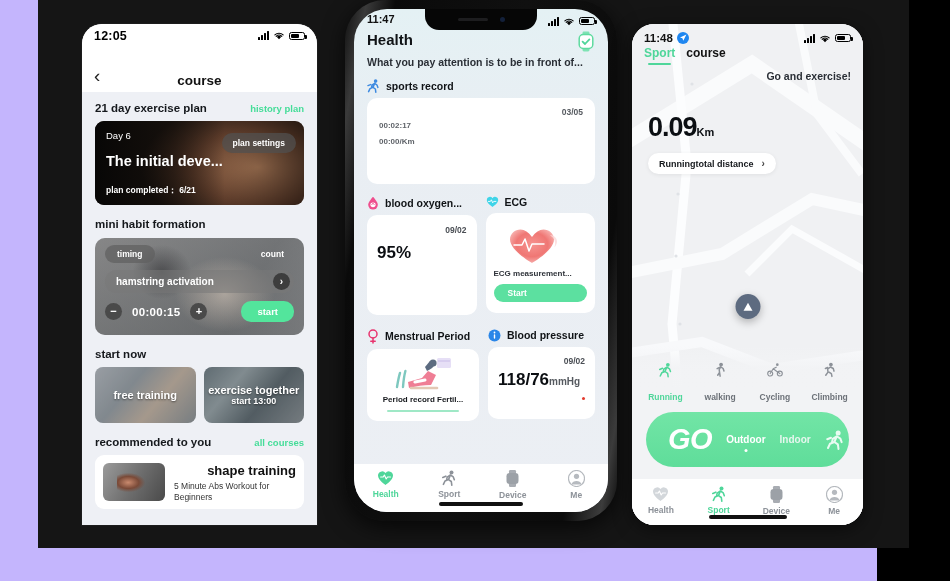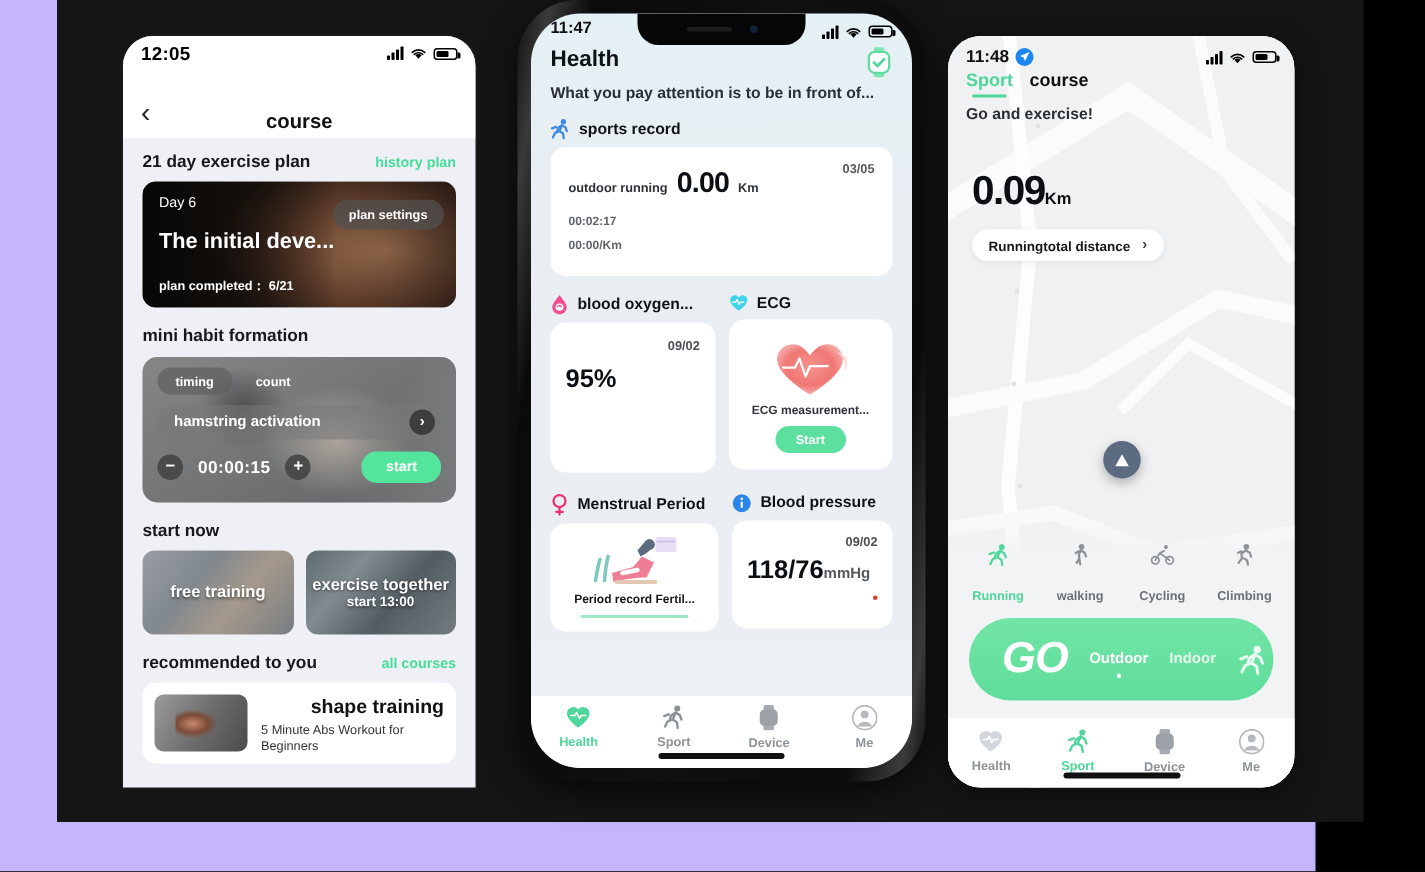--- a/index.html
+++ b/index.html
@@ -88,21 +88,21 @@
     margin-top:8px; height:97px; border-radius:10px; position:relative; overflow:hidden;
     background: linear-gradient(120deg,#8e8e8e 0%,#7d7f80 40%,#6f7274 70%,#8a8c8e 100%);
   }
   .habit-card::before{
     content:''; position:absolute; inset:0;
     background:
       radial-gradient(ellipse 34% 55% at 62% 58%, rgba(220,205,190,.55) 0%, rgba(150,140,130,0) 70%),
       radial-gradient(ellipse 20% 40% at 32% 35%, rgba(35,35,38,.5) 0%, rgba(0,0,0,0) 70%),
       linear-gradient(180deg, rgba(120,120,122,.35), rgba(95,97,99,.45));
   }
-  .habit-card > * { position:relative; z-index:2; }
+  .habit-card > * { position:relative; z-index:2;justify-content:space-between; }
   .tabs-row { display:flex; align-items:center; gap:6px; padding:7px 10px 0 10px; }
   .tab-pill { background: rgba(95,95,95,.72); color:#fff; font-size:8.5px; font-weight:bold; padding:4px 12px; border-radius:9px; }
   .tab-plain { color:#fff; font-size:8.5px; font-weight:bold; padding:4px 10px; }
   .habit-sel {
     margin:7px 10px 0 10px; height:23px; border-radius:11.5px;
     background: rgba(120,120,120,.55);
     display:flex; align-items:center; justify-content:space-between; padding:0 4px 0 11px;
   }
   .habit-sel span { color:#fff; font-size:10px; font-weight:bold; }
   .chev-btn { width:17px;height:17px;border-radius:50%;background:#3d3d3d;color:#fff;font-size:9px;display:flex;align-items:center;justify-content:center; }
@@ -169,21 +169,21 @@
   .run-lbl { font-size:8.5px; color:#2e3238; font-weight:bold; }
   .run-val { font-size:19px; font-weight:bold; color:#0b0e12; letter-spacing:-.5px;}
   .run-unit { font-size:8.5px; color:#2e3238; font-weight:bold; }
   .run-sub { font-size:8px; color:#60646a; font-weight:bold; margin-top:9px; }
 
   .cols2 { display:flex; gap:9px; }
   .col { flex:1; }
   .ox-card { height:100px; padding:10px; }
   .ox-date { text-align:right; font-size:8.5px; color:#4a4e54; font-weight:bold; }
   .ox-val { font-size:17px; font-weight:bold; color:#0b0e12; margin-top:8px; }
-  .ecg-card { height:100px; padding:8px; display:flex; flex-direction:column; align-items:center; }
+  .ecg-card { height:100px; padding:8px; display:flex; flex-direction:column; }
   .ecg-txt { font-size:8px; color:#2f333a; font-weight:bold; margin-top:2px; }
   .ecg-start { margin-top:6px; background:#5ce0a0; color:#fff; font-size:8.5px; font-weight:bold; padding:4px 14px; border-radius:9px; }
   .mc-card { height:72px; padding:8px; overflow:hidden; }
   .mc-txt { font-size:8px; font-weight:bold; color:#15181c; text-align:center; margin-top:4px; }
   .mc-bar { height:2px; background:#9fe8c6; border-radius:2px; margin:6px 12px 0 12px;}
   .bp-card { height:72px; padding:9px 10px; }
   .bp-date { text-align:right; font-size:8.5px; color:#4a4e54; font-weight:bold; }
   .bp-val { font-size:17px; font-weight:bold; color:#0b0e12; margin-top:4px; }
   .bp-unit { font-size:10px; color:#55595f; font-weight:bold; }
   .bp-dot { width:3px;height:3px;background:#e33b2e;border-radius:50%;margin-left:auto;margin-top:7px;}
@@ -207,21 +207,21 @@
   }
   .map-bg { position:absolute; inset:0; background:#f0f1f3; }
   .p3-status { display:flex; justify-content:space-between; padding:8px 12px 0 12px; position:relative; z-index:5;}
   .p3-timewrap { display:flex; align-items:center; gap:4px; }
   .p3-time { font-size:11.5px; font-weight:bold; color:#111; }
   .loc-badge { width:12px;height:12px;border-radius:50%;background:#1e86f0;display:flex;align-items:center;justify-content:center;}
   .p3-tabs { display:flex; align-items:flex-end; gap:11px; padding:2px 12px 0 12px; position:relative; z-index:5; }
   .p3-tab { font-size:12px; font-weight:bold; color:#111; }
   .p3-tab.act { color:#4fd69a; position:relative; }
   .p3-tab.act::after{content:'';position:absolute;left:4px;right:4px;bottom:-5px;height:2px;background:#4fd69a;border-radius:2px;}
-  .p3-go { font-size:10.5px; font-weight:bold; color:#2a2f36; padding:10px 12px 0 12px; position:relative; z-index:5;}
+  .p3-go { font-size:10.5px; font-weight:bold; color:#2a2f36; padding:10px 12px 0 12px; position:relative; z-index:5;text-align:right;}
   .p3-dist { padding:30px 0 0 16px; position:relative; z-index:5; }
   .p3-dist .v { font-size:27px; font-weight:bold; color:#0b0e12; letter-spacing:-1px; }
   .p3-dist .u { font-size:11px; font-weight:bold; color:#0b0e12; }
   .p3-pill {
     margin:10px 0 0 16px; display:inline-flex; align-items:center; gap:8px;
     background:#fff; border-radius:12px; padding:5px 11px; position:relative; z-index:5;
     box-shadow:0 1px 4px rgba(0,0,0,.07);
     font-size:9px; font-weight:bold; color:#15181c;
   }
   .loc-marker {
@@ -406,25 +406,20 @@
             <svg width="13" height="14" viewBox="0 0 13 14">
               <circle cx="8.6" cy="2.1" r="1.8" fill="#3d8ae0"></circle>
               <path d="M7.6 4.4 5 6.2l-.6 2.6M7.6 4.4l2.4 1.6.9 2.4M7.6 4.4 6 8.4l2.4 1.6.4 3.2M6 8.4 3 9.6 1.6 12.6M1 6.6l2.6-1" stroke="#3d8ae0" stroke-width="1.5" fill="none" stroke-linecap="round" stroke-linejoin="round"></path>
             </svg>
           </span>
           <span class="grp-title">sports record</span>
         </div>
 
         <div class="card-white sports-card">
           <div class="date">03/05</div>
-          <div class="run-row">
-            <span class="run-lbl">outdoor running</span>
-            <span class="run-val">0.00</span>
-            <span class="run-unit">Km</span>
-          </div>
           <div class="run-sub">00:02:17</div>
           <div class="run-sub" style="margin-top:7px">00:00/Km</div>
         </div>
 
         <div class="cols2" style="margin-top:2px">
           <div class="col">
             <div class="grp-head">
               <span>
                 <svg width="12" height="14" viewBox="0 0 12 14">
                     <path d="M6 .8C6 .8 1.2 6 1.2 8.8a4.8 4.8 0 1 0 9.6 0C10.8 6 6 .8 6 .8z" fill="#ef4f8e"></path>

